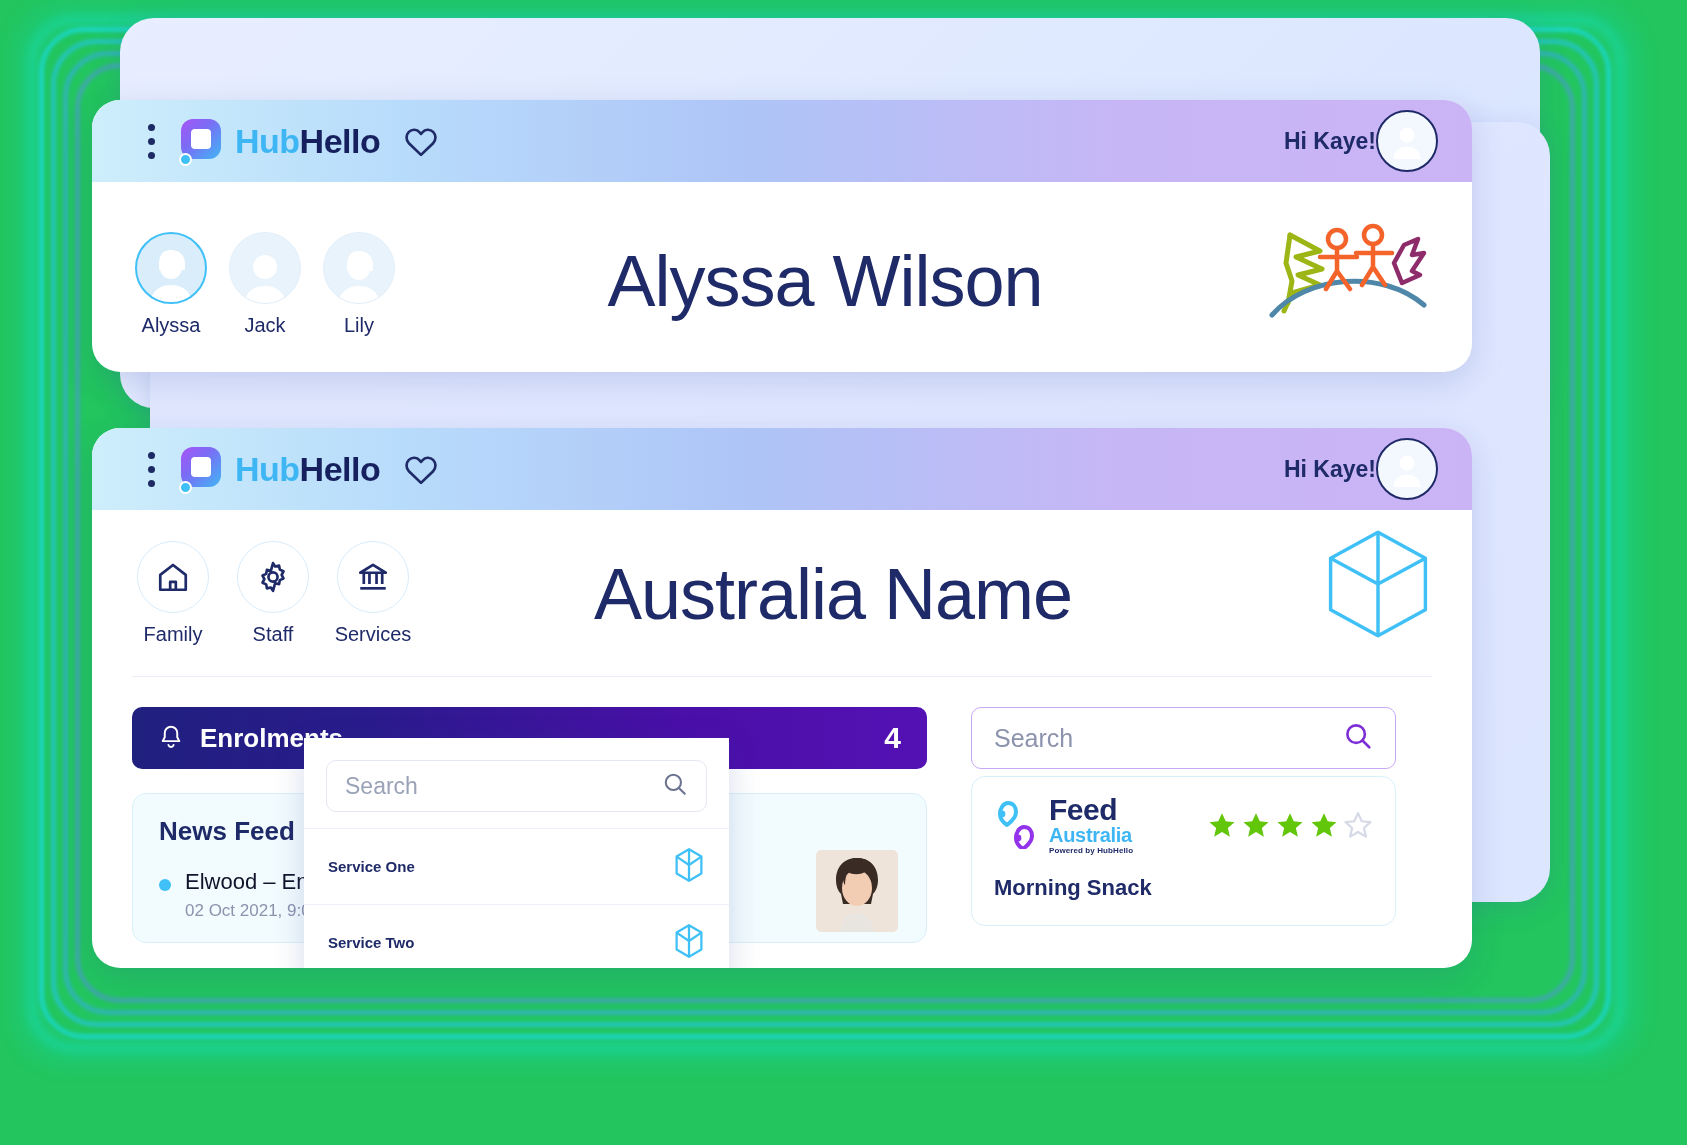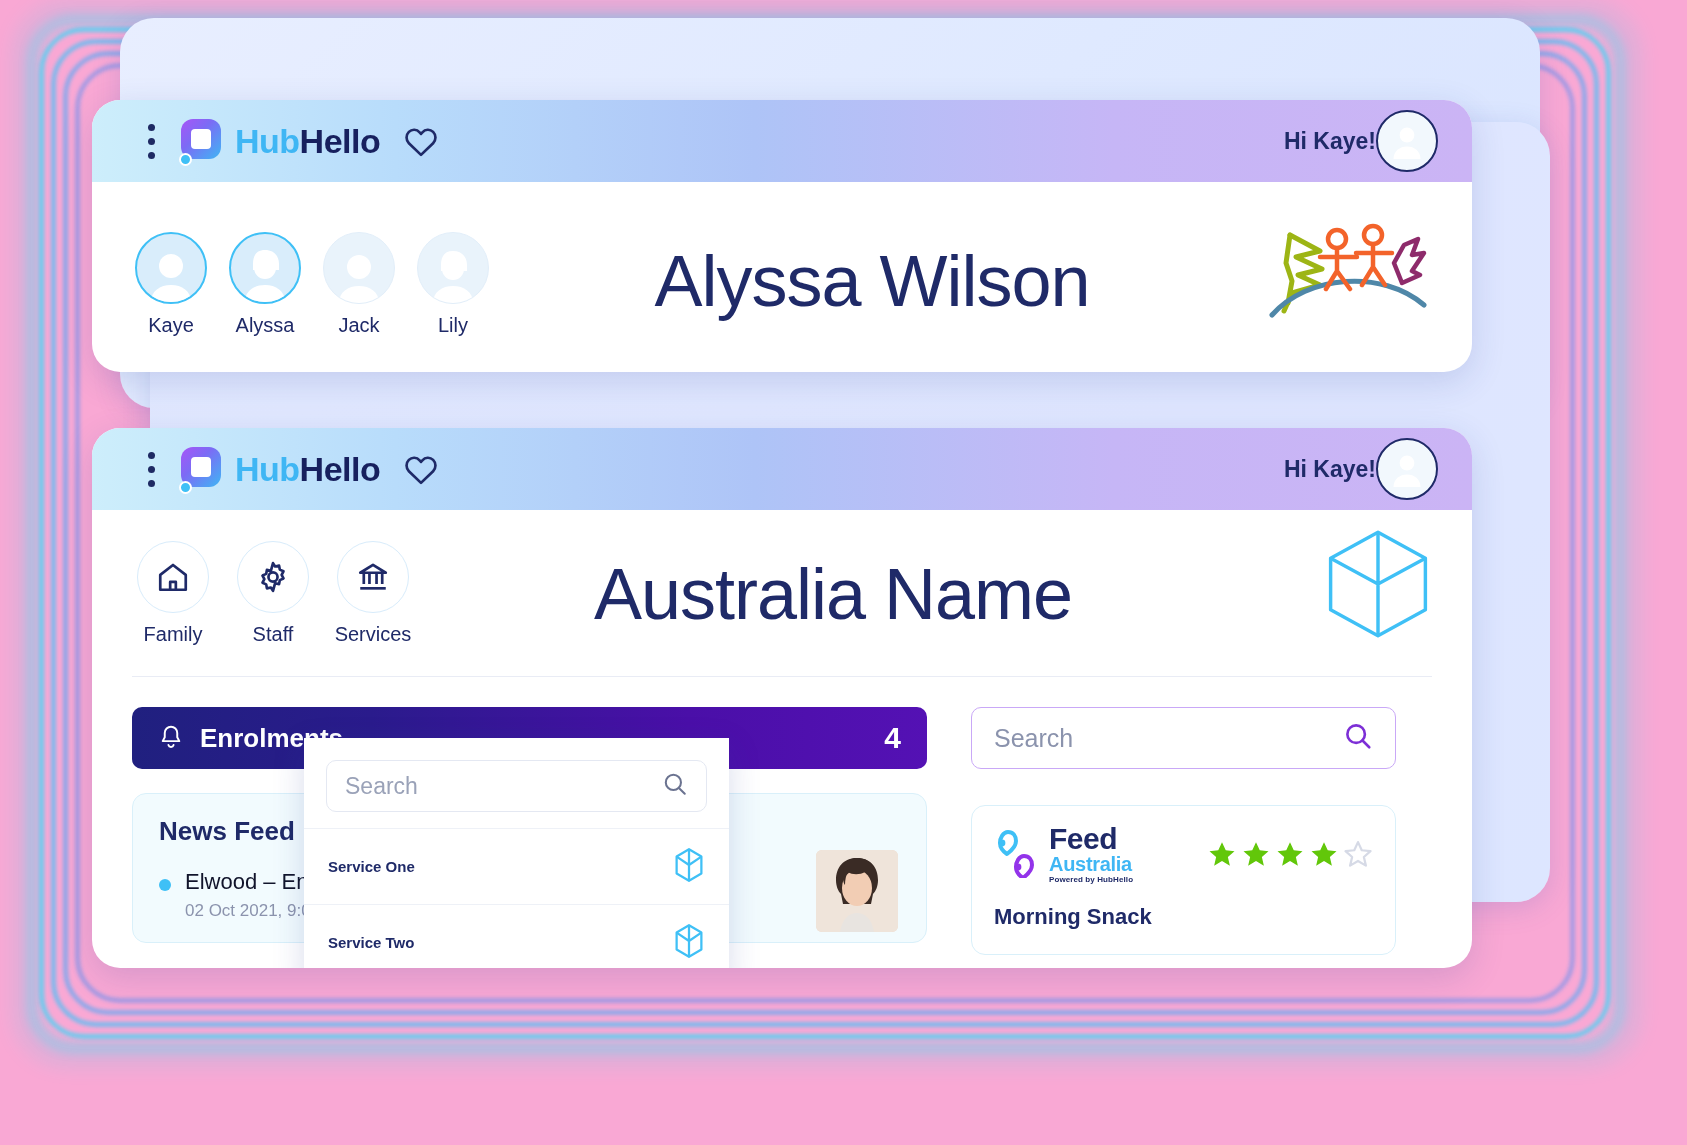--- a/index.html
+++ b/index.html
@@ -2,21 +2,21 @@
 <html><head>
 <meta charset="utf-8">
 <style>
   * { box-sizing: border-box; margin: 0; padding: 0; }
   html, body {
     width: 1687px; height: 1145px;
     background: #ffffff;
     font-family: "Liberation Sans", sans-serif;
     overflow: hidden;
   }
-  .stage { position: relative; width: 1687px; height: 1145px; background: #f9a8d4; }
+  .stage { position: relative; width: 1687px; height: 1145px; background: #22c55e; }
 
   
   .glow-layer {
     position: absolute;
     border-radius: 44px;
     pointer-events: none;
   }
   .glow-a { left: 40px;  top: 28px;  width: 1570px; height: 1010px;
             border: 3px solid #18e0ff; filter: blur(2px); opacity:.95; }
   .glow-b { left: 52px;  top: 40px;  width: 1546px; height: 986px;
@@ -164,21 +164,21 @@
     display:flex; align-items:center; padding: 0 22px;
     background:#fff;
   }
   .search-big input {
     flex:1; border:none; outline:none; font-size:25px; color:#1f2a68;
     background:transparent; font-family:"Liberation Sans", sans-serif;
   }
   .search-big input::placeholder { color:#8b93ad; }
 
   .feed-card {
-    margin-top:36px; border:1px solid #d9f0fa; border-radius:14px;
+    margin-top:7px; border:1px solid #d9f0fa; border-radius:14px;
     background:#fff; padding: 18px 22px; height:150px; overflow:hidden;
   }
   .feed-top { display:flex; align-items:center; }
   .fa-logo { display:flex; align-items:center; gap:9px; }
   .fa-text .fa-1 { font-size:30px; font-weight:700; color:#1f2a68; line-height:1; letter-spacing:-.5px; }
   .fa-text .fa-2 { font-size:20px; font-weight:700; color:#3fb6f4; line-height:1.05; letter-spacing:-.3px; }
   .fa-text .fa-3 { font-size:8px; font-weight:700; color:#1f2a68; letter-spacing:.1px; }
   .stars { margin-left:auto; display:flex; gap:4px; }
   .feed-sub { margin-top:20px; font-size:22px; font-weight:700; color:#1f2a68; }
 
@@ -252,29 +252,20 @@
           <svg width="40" height="40" viewBox="0 0 40 40">
             <circle cx="20" cy="14" r="7.4" fill="#fff"></circle>
             <path d="M6.5 38c0-7.6 6.1-12.4 13.5-12.4S33.5 30.4 33.5 38H6.5Z" fill="#fff"></path>
           </svg>
         </div>
       </div>
     </div>
 
     <div class="body-1">
       <div class="people">
-        <div class="person active">
-          <div class="ava">
-              <svg width="54" height="58" viewBox="0 0 54 58">
-                <circle cx="27" cy="22" r="12" fill="#fff"></circle>
-                <path d="M7 58c0-11 9-17 20-17s20 6 20 17H7Z" fill="#fff"></path>
-              </svg>
-            </div>
-          <div class="nm">Kaye</div>
-        </div>
         <div class="person active">
           <div class="ava">
               <svg width="56" height="58" viewBox="0 0 56 58">
                 <path d="M28 6c9 0 14 6 14 14v6h-4l-2-6-3 4-4-5-4 5-3-4-2 6h-4v-6C16 12 19 6 28 6Z" fill="#fff"></path>
                 <circle cx="28" cy="24" r="11" fill="#fff"></circle>
                 <path d="M8 58c0-11 9-17 20-17s20 6 20 17H8Z" fill="#fff"></path>
               </svg>
             </div>
           <div class="nm">Alyssa</div>
         </div>

